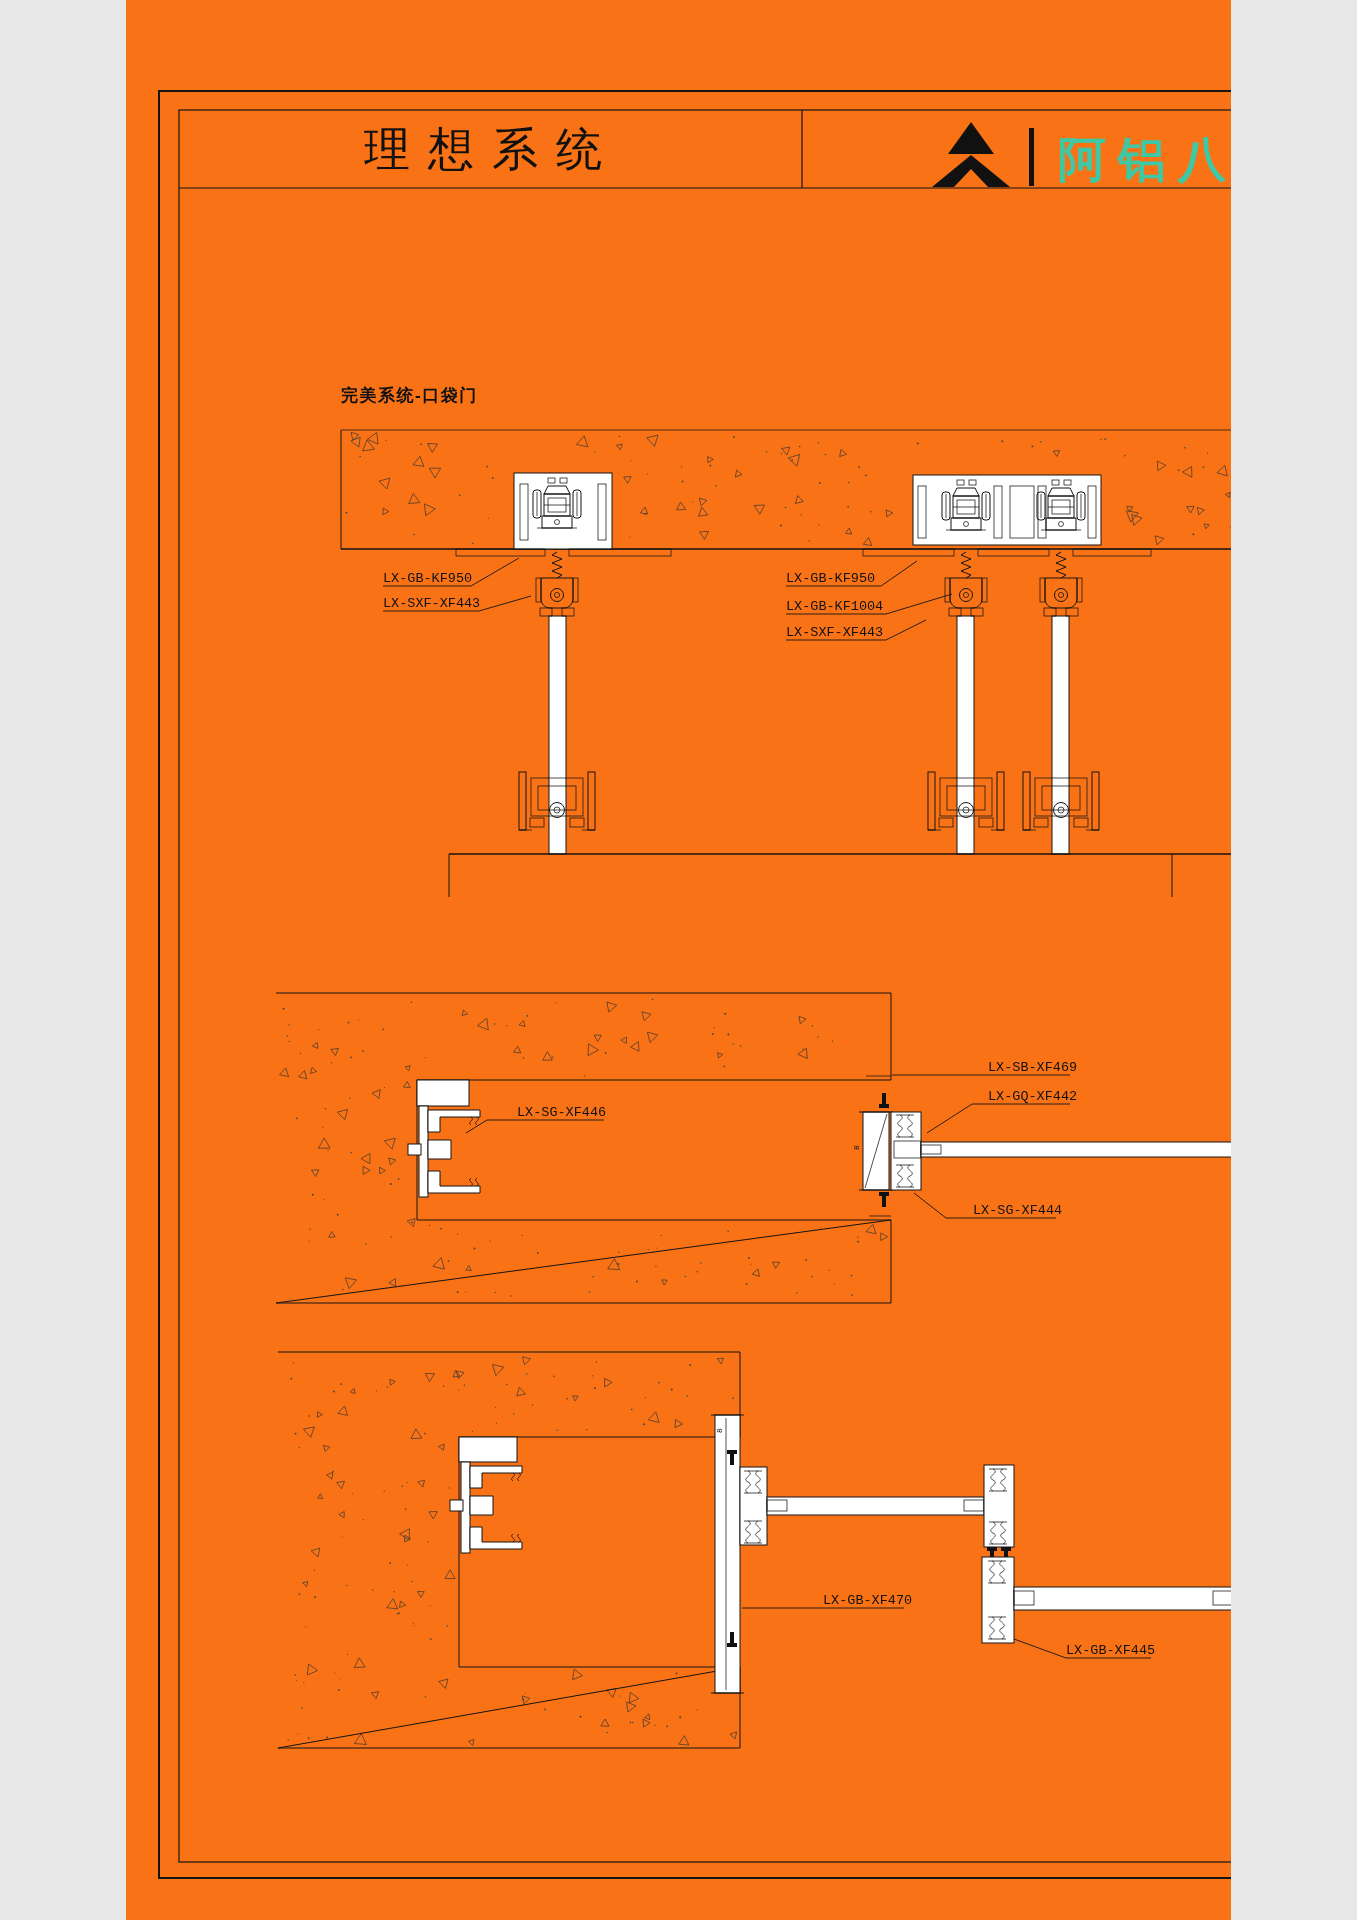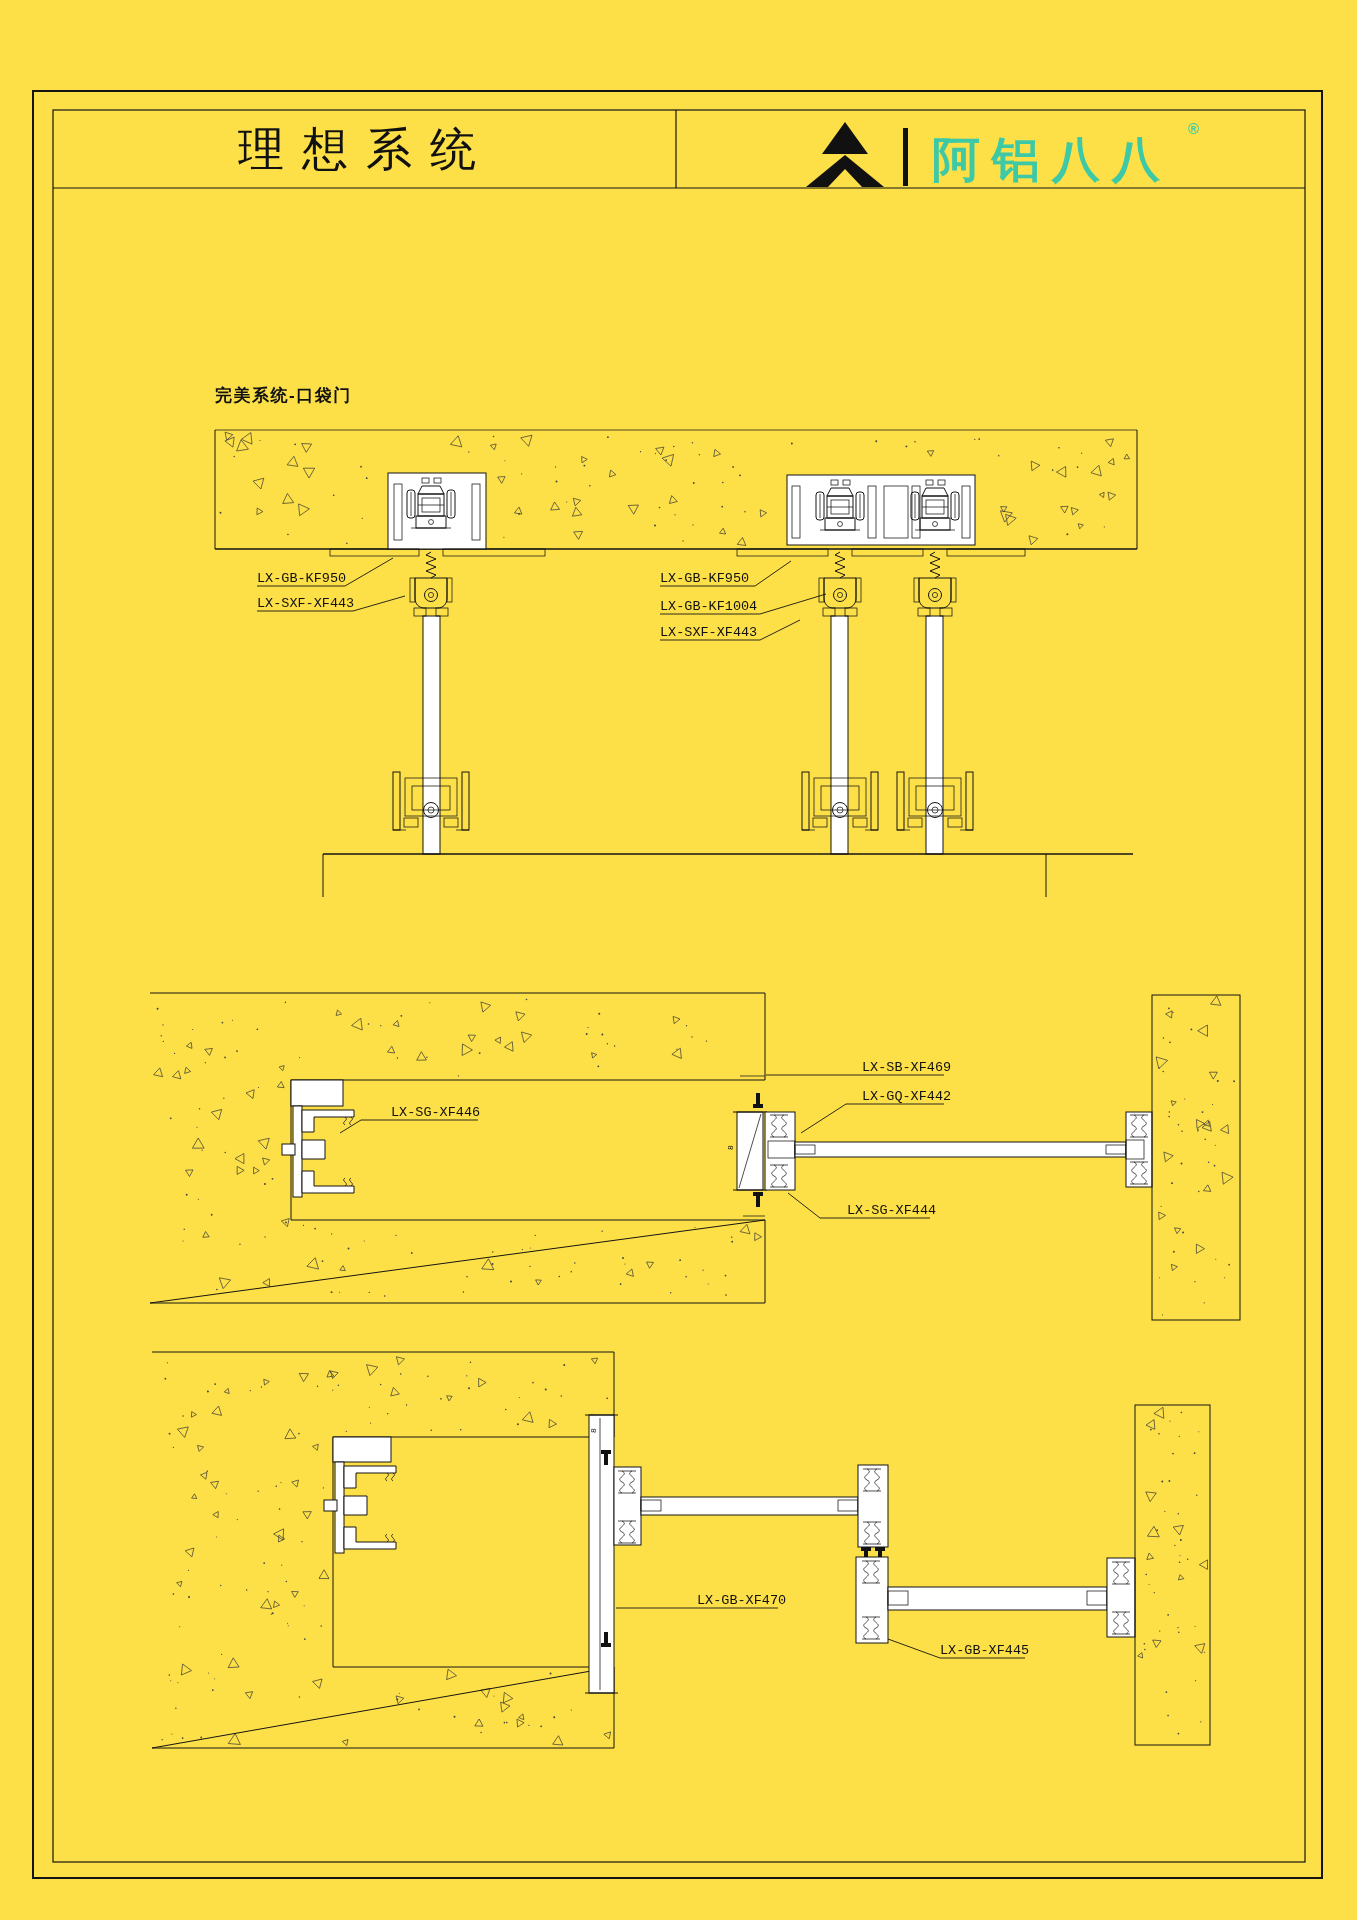--- a/index.html
+++ b/index.html
@@ -1,16 +1,16 @@
 <!DOCTYPE html>
 <html><head>
 <meta charset="utf-8">
 <style>
   html,body{margin:0;padding:0;background:#e8e8e8;}
-  .page{position:relative;width:1357px;height:1920px;background:#fde047;margin:0 auto;
+  .page{position:relative;width:1105px;height:1920px;background:#f97316;margin:0 auto;
         font-family:"Liberation Sans",sans-serif;overflow:hidden;}
   svg{position:absolute;left:0;top:0;}
   .outline{fill:none;stroke:#141414;stroke-width:1;}
   .thin{fill:none;stroke:#141414;stroke-width:.75;}
   .heavy{fill:none;stroke:#141414;stroke-width:1.6;}
   .wfill{fill:#ffffff;stroke:#141414;stroke-width:1;}
   .blk{fill:#111111;stroke:none;}
   .lbl{font-family:"Liberation Mono","DejaVu Sans Mono",monospace;font-size:13.5px;fill:#111;}
   .heading{font-family:"Liberation Sans",sans-serif;font-size:17px;font-weight:600;fill:#111;letter-spacing:1.5px;}
   .title{font-family:"Liberation Serif","DejaVu Serif",serif;font-size:46px;fill:#111;letter-spacing:18px;}

